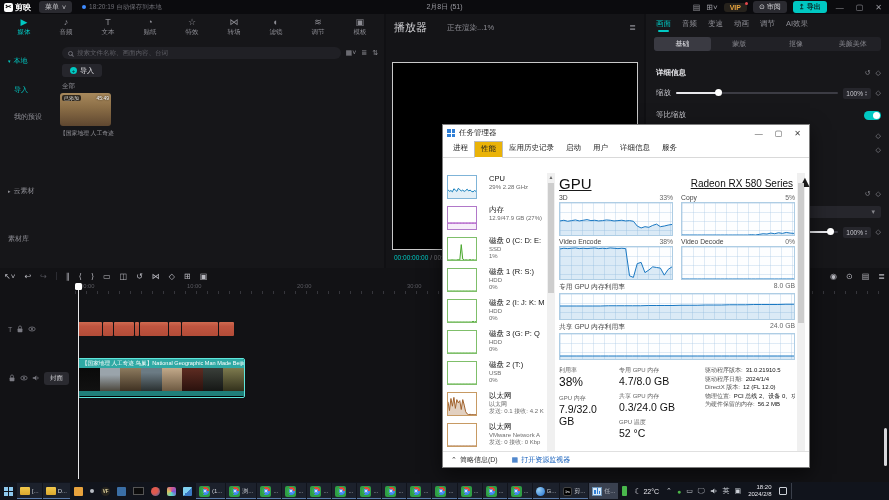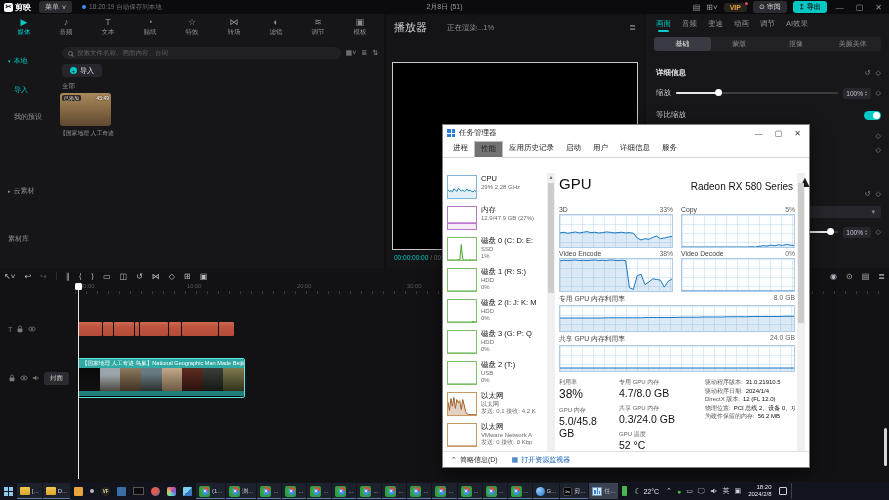--- a/index.html
+++ b/index.html
@@ -115,36 +115,36 @@
 
   
   .tm{position:absolute;left:442px;top:124px;width:368px;height:344px;background:#fff;border:1px solid #7e7e7e;box-shadow:0 6px 18px rgba(0,0,0,.55);z-index:20;color:#1a1a1a;}
   .tm-title{height:16px;display:flex;align-items:center;padding:0 4px;font-size:7.5px;gap:4px;}
   .tm-appic{width:8px;height:8px;display:grid;grid-template-columns:1fr 1fr;gap:1px;}
   .tm-appic span{background:#2f7fd6;}
   .tm-ctl{margin-left:auto;display:flex;gap:12px;color:#444;font-size:8px;padding-right:4px;}
   .tm-menu{display:flex;gap:8px;font-size:7.5px;padding:2px 6px;color:#222;}
   .tm-tabs{display:flex;font-size:7.5px;padding:0 4px;border-bottom:1px solid #d9d9d9;}
   .tm-tab{padding:2px 6px 3px 6px;color:#222;text-align:right;}
-  .tm-tab.active{border:1px solid #bdbdbd;border-bottom:1px solid #fff;margin-bottom:-1px;background:#737373;}
+  .tm-tab.active{border:1px solid #bdbdbd;border-bottom:1px solid #fff;margin-bottom:-1px;background:#eab308;}
   .tm-body{position:absolute;top:48px;bottom:16px;left:0;right:0;}
   .tm-list{position:absolute;left:4px;top:2px;width:99px;bottom:0;overflow:hidden;}
-  .tm-item{display:flex;gap:4px;margin-bottom:7px;}
+  .tm-item{display:flex;gap:12px;margin-bottom:7px;}
   .tm-spark{width:30px;height:24px;background:#fff;border:1px solid #999;flex:none;position:relative;}
   .tm-spark svg{position:absolute;inset:0;width:100%;height:100%;}
   .b-cpu{border-color:#7fb4d8;}.b-mem{border-color:#b178c9;}.b-disk{border-color:#7fbf6a;}.b-eth{border-color:#c79a63;}
   .tm-item .nm{font-size:7.5px;color:#111;line-height:8.5px;}
   .tm-item .sb{font-size:6px;color:#6b6b6b;line-height:7px;white-space:nowrap;}
   .tm-scroll{position:absolute;left:104px;top:0;width:8px;bottom:0;background:#f0f0f0;}
   .tm-scroll .ar{display:block;text-align:center;font-size:5px;color:#666;line-height:8px;}
   .tm-scroll .thumb2{position:absolute;left:1px;top:10px;width:6px;height:110px;background:#cdcdcd;}
   .tm-main{position:absolute;left:116px;top:0;width:236px;bottom:0;}
   .tm-mscroll{position:absolute;right:4px;top:0;width:8px;bottom:0;background:#f0f0f0;}
   .tm-mscroll .thumb2{position:absolute;left:1px;top:10px;width:6px;height:140px;background:#cdcdcd;}
-  .gpu-head{display:flex;align-items:flex-end;margin:2px 2px 12px 0;}
+  .gpu-head{display:flex;align-items:center;margin:2px 2px 0 0;text-decoration:underline;}
   .gpu-title{font-size:15px;color:#111;}
   .gpu-dev{margin-left:auto;font-size:10px;color:#111;}
   .eng-grid{display:grid;grid-template-columns:1fr 1fr;column-gap:8px;}
   .eng-h{display:flex;font-size:6.8px;color:#444;margin:2px 0 1px 0;}
   .eng-h .pc{margin-left:auto;color:#666;}
   .gpu-chart{border:1px solid #aecde4;background:#fdfeff;background-image:linear-gradient(rgba(176,206,232,.4) 1px,transparent 1px),linear-gradient(90deg,rgba(176,206,232,.4) 1px,transparent 1px);background-size:11px 9px;position:relative;height:34px;}
   .gpu-chart.mem{height:27px;}
   .gpu-chart svg{position:absolute;inset:0;width:100%;height:100%;}
   .stats{display:flex;margin-top:6px;gap:8px;}
   .st-col{display:flex;flex-direction:column;gap:5px;}
@@ -722,21 +722,21 @@
             </div>
           </div>
         <div class="stats">
           <div class="st-col" style="width:52px;">
             <div class="st">
                 <div class="l">利用率</div>
                 <div class="v">38%</div>
               </div>
             <div class="st">
                 <div class="l">GPU 内存</div>
-                <div class="v md">5.0/45.8 GB</div>
+                <div class="v md">7.9/32.0 GB</div>
               </div>
           </div>
           <div class="st-col" style="width:78px;">
             <div class="st">
                 <div class="l">专用 GPU 内存</div>
                 <div class="v md">4.7/8.0 GB</div>
               </div>
             <div class="st">
                 <div class="l">共享 GPU 内存</div>
                 <div class="v md">0.3/24.0 GB</div>

